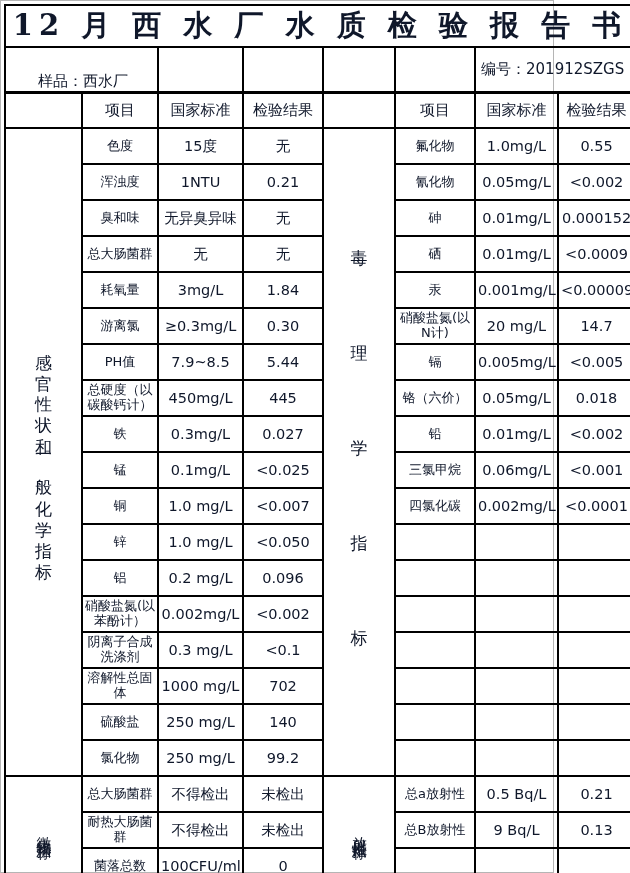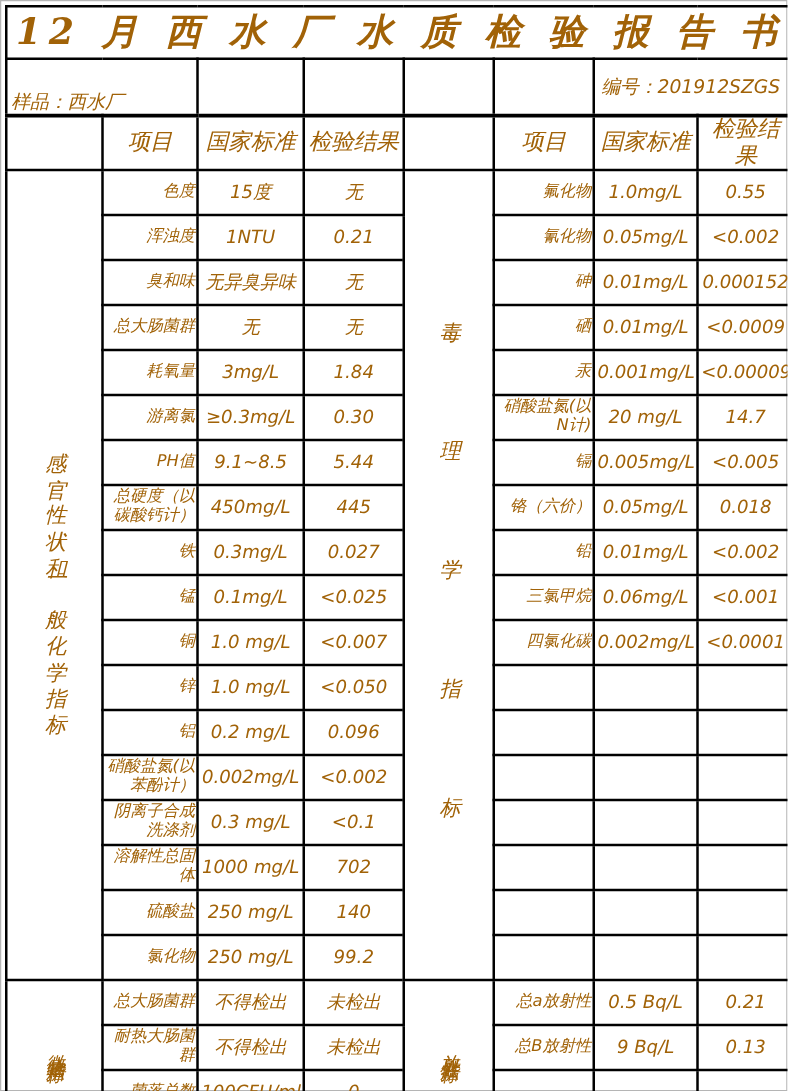--- a/index.html
+++ b/index.html
@@ -1,24 +1,23 @@
 <!DOCTYPE html>
 <html><head>
 <meta charset="utf-8">
 <style>
   html, body { margin: 0; padding: 0; background: #ffffff; }
   .page {
     position: relative;
-    width: 630px; height: 873px;
+    width: 554px; height: 873px;
     background: #ffffff;
     border: 1px solid #b5b5b5;
     box-sizing: border-box;
     font-family: "DejaVu Sans", sans-serif;
-    color: #a16207;
-    font-style: italic;
+    color: #0f172a;
   }
   table.report {
     position: absolute; top: 3px; left: 3px;
     width: 622px; height: 866px;
     border-collapse: collapse;
     table-layout: fixed;
   }
   td {
     border: 2px solid #000;
     padding: 0 2px;
@@ -31,27 +30,27 @@
   tr.r-title td {
     height: 40px;
     font-family: "DejaVu Serif", serif;
     font-weight: bold;
     font-size: 29px;
     letter-spacing: 6px;
     white-space: nowrap;
   }
   tr.r-info td { height: 42px; border-bottom: 3px solid #000; }
   td.sample-cell {
-    text-align: left; vertical-align: bottom;
+    text-align: center; vertical-align: bottom;
     font-size: 15px; padding: 0 0 1px 3px; white-space: nowrap; overflow: visible;
   }
   td.regno-cell { text-align: left; font-size: 15px; padding-left: 5px; white-space: nowrap; }
-  tr.r-head td { height: 33px; font-size: 18px; }
+  tr.r-head td { height: 33px; font-size: 15px; }
   tr.r-body td, tr.r-bot td { height: 34px; }
-  tr.r-body td.item, tr.r-bot td.item { font-size: 13px; padding: 0 1px; text-align: right; }
+  tr.r-body td.item, tr.r-bot td.item { font-size: 13px; padding: 0 1px; }
   tr.r-body td.std, tr.r-body td.res, tr.r-bot td.std, tr.r-bot td.res { font-size: 14.5px; }
   td.vcat { vertical-align: middle; text-align: center; padding: 0; }
   .vert {
     display: inline-block;
     writing-mode: vertical-lr;
     text-orientation: upright;
     font-size: 17px;
     line-height: 1;
   }
   .vert-main  { letter-spacing: 21px; margin-top: 10px; }
@@ -144,21 +143,21 @@
   <tr class="r-body">
     <td class="item">游离氯</td>
     <td class="std">≥0.3mg/L</td>
     <td class="res">0.30</td>
     <td class="item">硝酸盐氮(以N计)</td>
     <td class="std">20 mg/L</td>
     <td class="res">14.7</td>
   </tr>
   <tr class="r-body">
     <td class="item">PH值</td>
-    <td class="std">9.1~8.5</td>
+    <td class="std">7.9~8.5</td>
     <td class="res">5.44</td>
     <td class="item">镉</td>
     <td class="std">0.005mg/L</td>
     <td class="res">&lt;0.005</td>
   </tr>
   <tr class="r-body">
     <td class="item">总硬度（以碳酸钙计）</td>
     <td class="std">450mg/L</td>
     <td class="res">445</td>
     <td class="item">铬（六价）</td>

